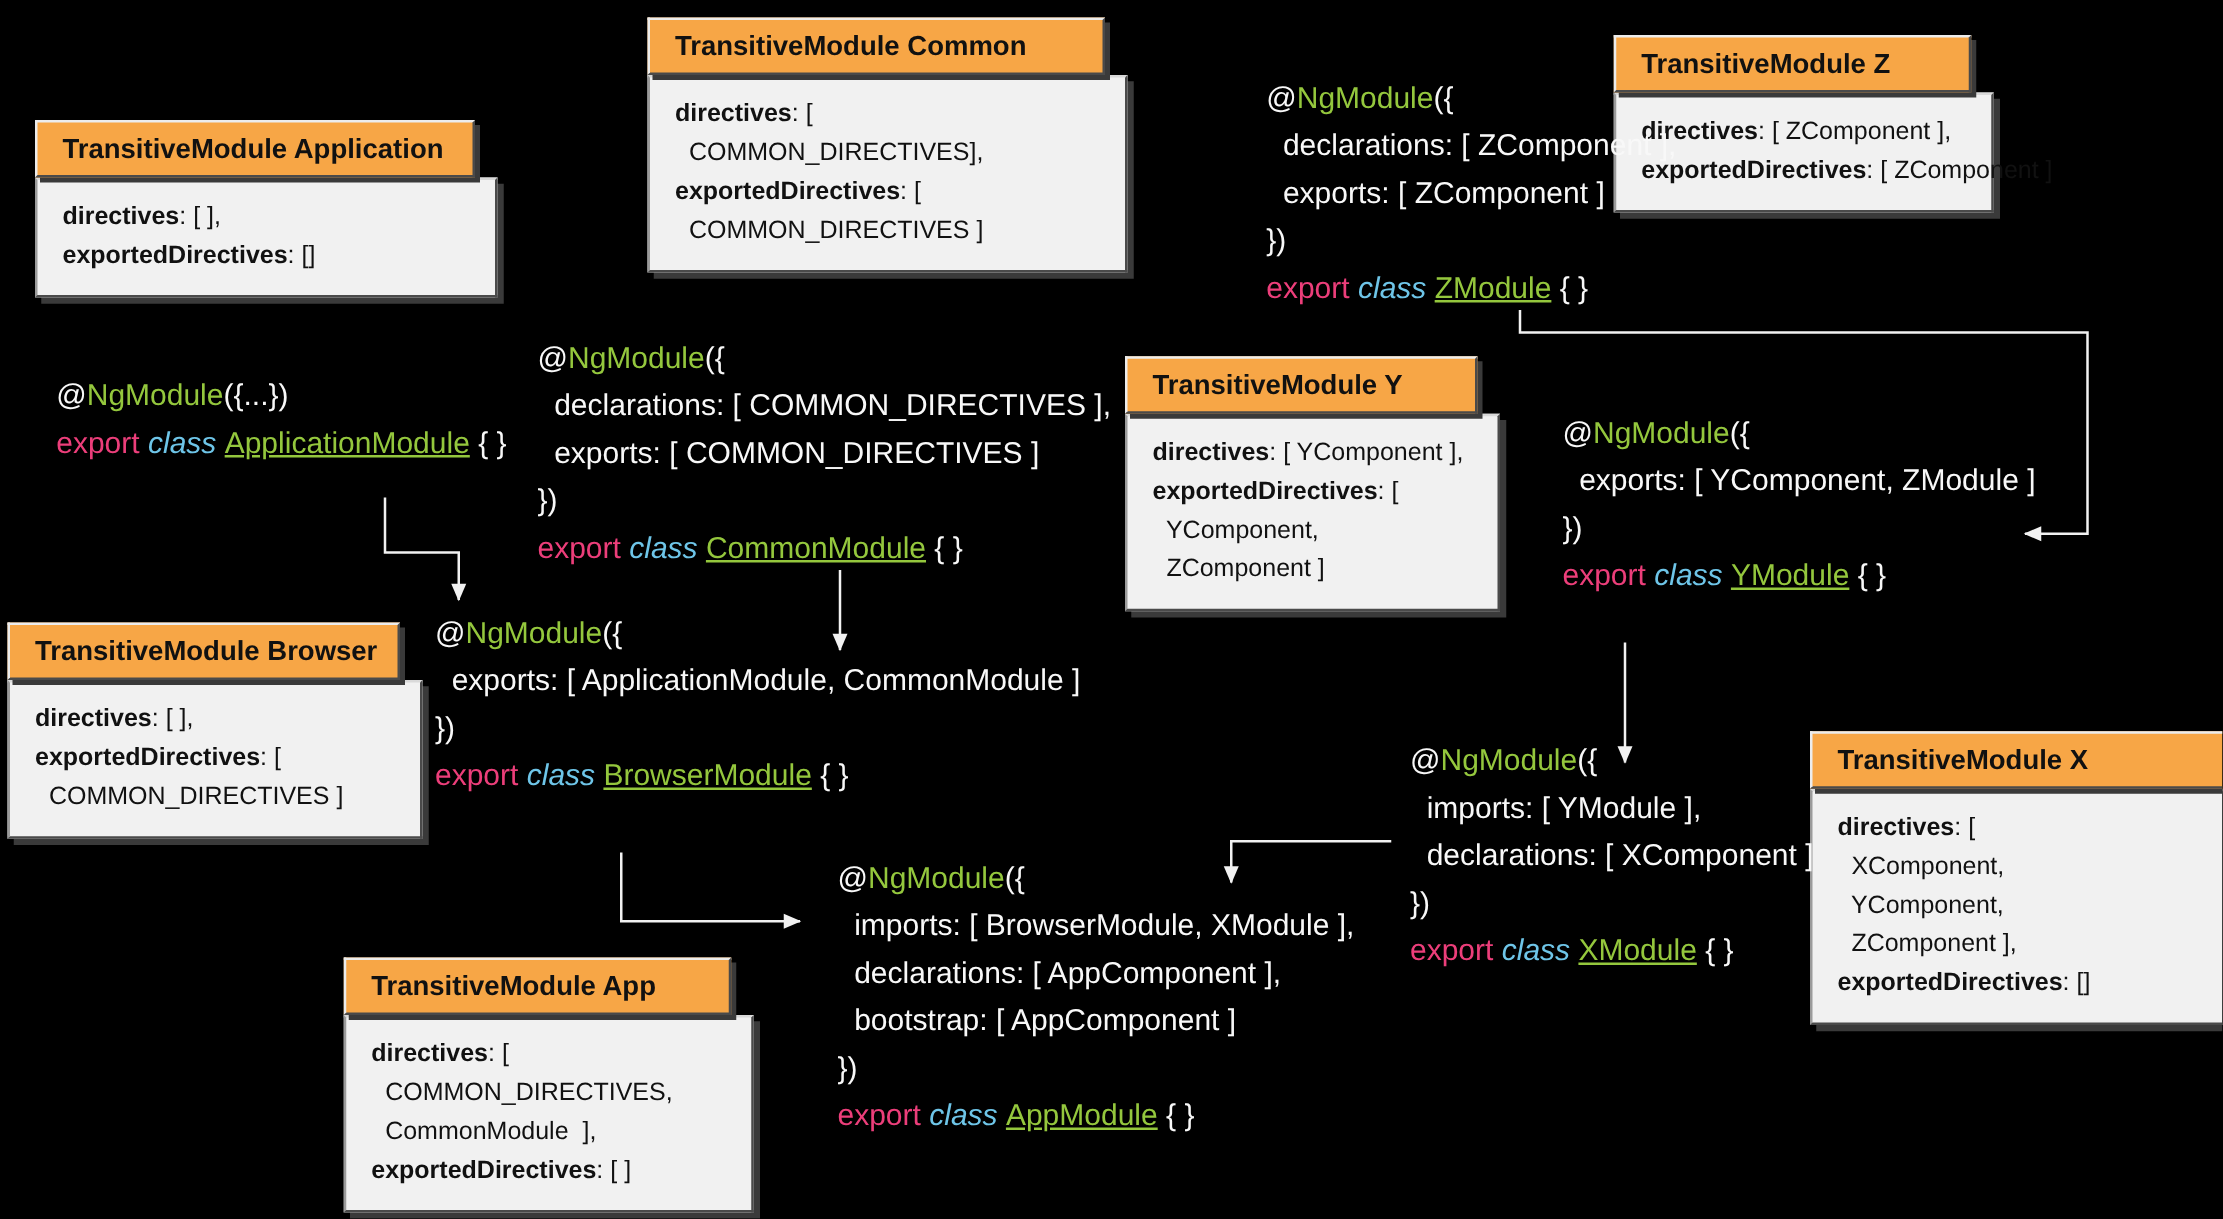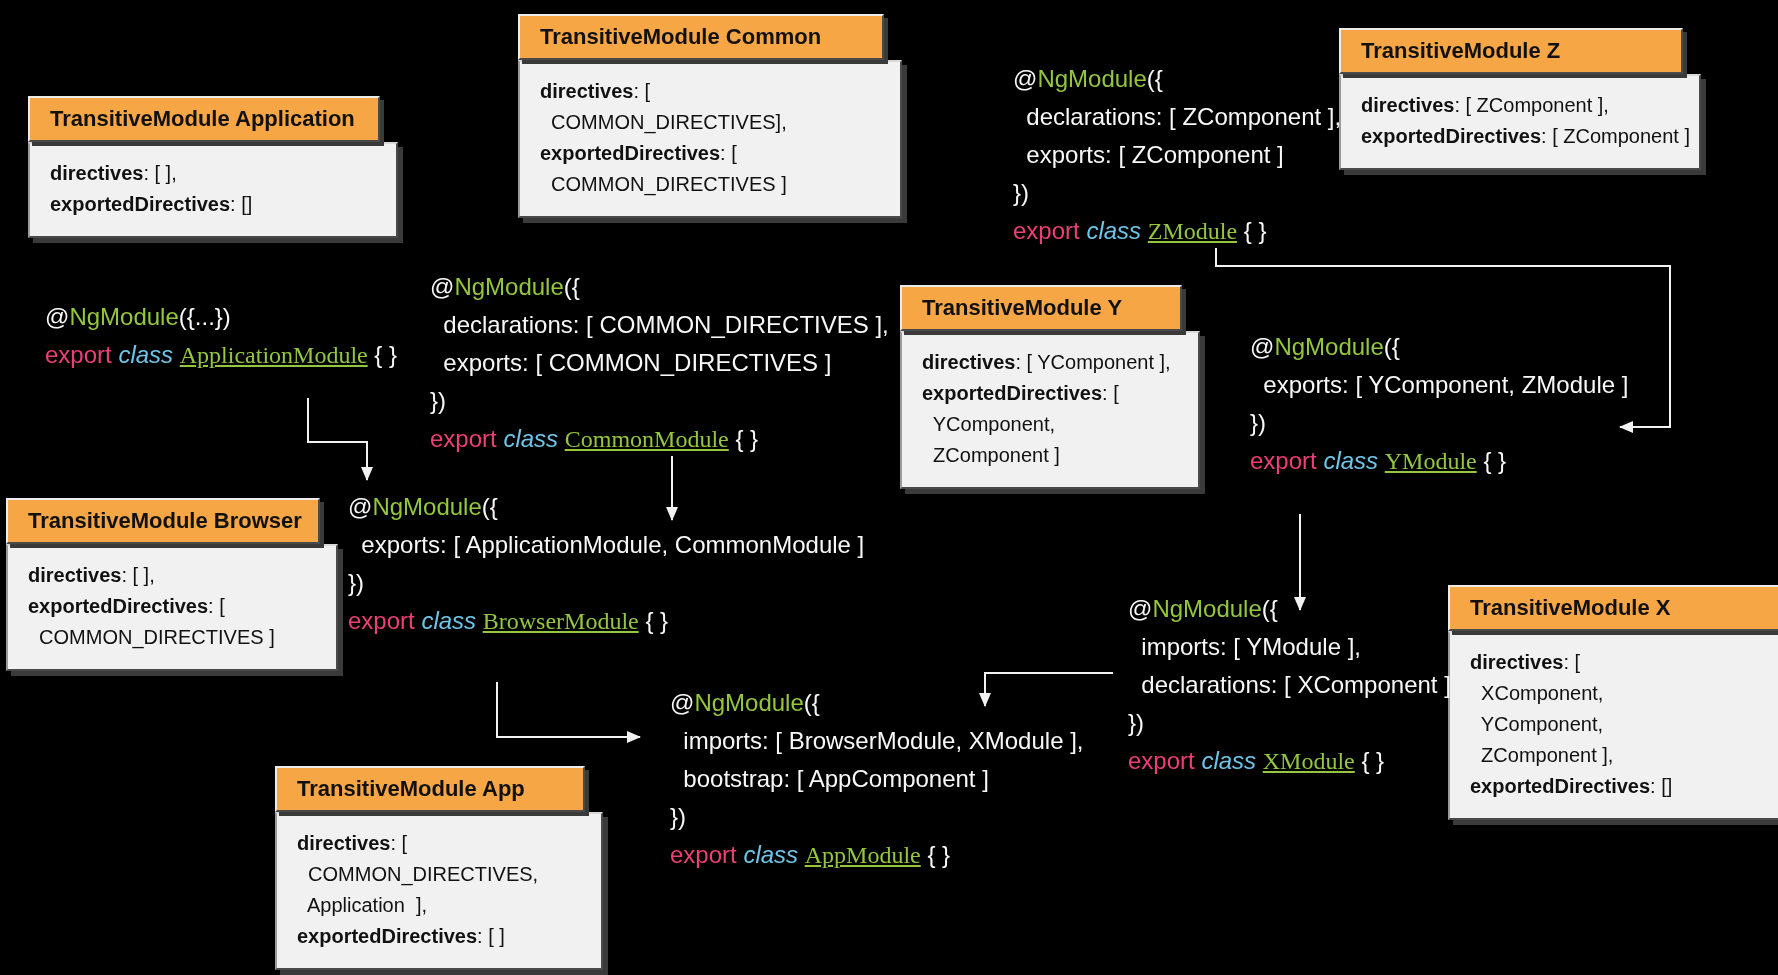--- a/index.html
+++ b/index.html
@@ -34,21 +34,21 @@
     padding: 14px 8px 16px 20px;
   }
   .box-line { white-space: pre; line-height: 31px; }
   .box-line b { font-weight: bold; }
   .codeblk { position: absolute; font-size: 24px; }
   .code-line { white-space: pre; line-height: 38px; color: var(--code-white, #F8F8F8); }
   .tk-w { color: var(--code-white, #F8F8F8); }
   .tk-g { color: var(--keyword-green, #94C73D); }
   .tk-p { color: var(--export-pink, #EC3E7A); }
   .tk-c { color: var(--class-cyan, #6EC5E8); font-style: italic; }
-  .tk-u { color: var(--keyword-green, #94C73D); text-decoration: underline; font-family: Liberation Serif, serif; }
+  .tk-u { color: var(--keyword-green, #94C73D); text-decoration: underline; }
 </style>
 </head>
 <body>
 
 <div class="canvas" style="--background: #000000; --box-header-orange: #F7A646; --box-body-grey: #F1F1F1; --code-white: #F8F8F8; --keyword-green: #94C73D; --export-pink: #EC3E7A; --class-cyan: #6EC5E8; --arrow: #F2F2F2;">
 
   <svg class="arrows" width="1778" height="975">
     <defs>
       <marker id="ah" markerUnits="userSpaceOnUse" markerWidth="18" markerHeight="14" refX="14" refY="7" orient="auto">
         <path d="M1,1 L15,7 L1,13 Z" fill="#f2f2f2"></path>
@@ -73,21 +73,21 @@
   <div class="mbox" style="left:518px; top:14px; width:384px">
     <div class="hdr">TransitiveModule Common</div>
     <div class="bod">
         <div class="box-line"><b>directives</b>: [</div>
         <div class="box-line">  COMMON_DIRECTIVES],</div>
         <div class="box-line"><b>exportedDirectives</b>: [</div>
         <div class="box-line">  COMMON_DIRECTIVES ]</div>
       </div>
   </div>
 
-  <div class="mbox" style="left:1339px; top:28px; width:362px">
+  <div class="mbox" style="left:1291px; top:28px; width:304px">
     <div class="hdr">TransitiveModule Z</div>
     <div class="bod">
         <div class="box-line"><b>directives</b>: [ ZComponent ],</div>
         <div class="box-line"><b>exportedDirectives</b>: [ ZComponent ]</div>
       </div>
   </div>
 
   <div class="mbox" style="left:900px; top:285px; width:300px">
     <div class="hdr">TransitiveModule Y</div>
     <div class="bod">
@@ -116,21 +116,21 @@
         <div class="box-line">  ZComponent ],</div>
         <div class="box-line"><b>exportedDirectives</b>: []</div>
       </div>
   </div>
 
   <div class="mbox" style="left:275px; top:766px; width:328px">
     <div class="hdr">TransitiveModule App</div>
     <div class="bod">
         <div class="box-line"><b>directives</b>: [</div>
         <div class="box-line">  COMMON_DIRECTIVES,</div>
-        <div class="box-line">  Application  ],</div>
+        <div class="box-line">  CommonModule  ],</div>
         <div class="box-line"><b>exportedDirectives</b>: [ ]</div>
       </div>
   </div>
 
   <div class="codeblk" style="left:1013px; top:60px">
       <div class="code-line"><span class="tk-w">@</span><span class="tk-g">NgModule</span><span class="tk-w">({</span></div>
       <div class="code-line"><span class="tk-w">  declarations: [ ZComponent ],</span></div>
       <div class="code-line"><span class="tk-w">  exports: [ ZComponent ]</span></div>
       <div class="code-line"><span class="tk-w">})</span></div>
       <div class="code-line"><span class="tk-p">export </span><span class="tk-c">class </span><span class="tk-u">ZModule</span><span class="tk-w"> { }</span></div>
@@ -167,18 +167,19 @@
       <div class="code-line"><span class="tk-w">@</span><span class="tk-g">NgModule</span><span class="tk-w">({</span></div>
       <div class="code-line"><span class="tk-w">  imports: [ YModule ],</span></div>
       <div class="code-line"><span class="tk-w">  declarations: [ XComponent ]</span></div>
       <div class="code-line"><span class="tk-w">})</span></div>
       <div class="code-line"><span class="tk-p">export </span><span class="tk-c">class </span><span class="tk-u">XModule</span><span class="tk-w"> { }</span></div>
     </div>
 
   <div class="codeblk" style="left:670px; top:684px">
       <div class="code-line"><span class="tk-w">@</span><span class="tk-g">NgModule</span><span class="tk-w">({</span></div>
       <div class="code-line"><span class="tk-w">  imports: [ BrowserModule, XModule ],</span></div>
+      <div class="code-line"><span class="tk-w">  declarations: [ AppComponent ],</span></div>
       <div class="code-line"><span class="tk-w">  bootstrap: [ AppComponent ]</span></div>
       <div class="code-line"><span class="tk-w">})</span></div>
       <div class="code-line"><span class="tk-p">export </span><span class="tk-c">class </span><span class="tk-u">AppModule</span><span class="tk-w"> { }</span></div>
     </div>
 
 </div>
 
 </body></html>

